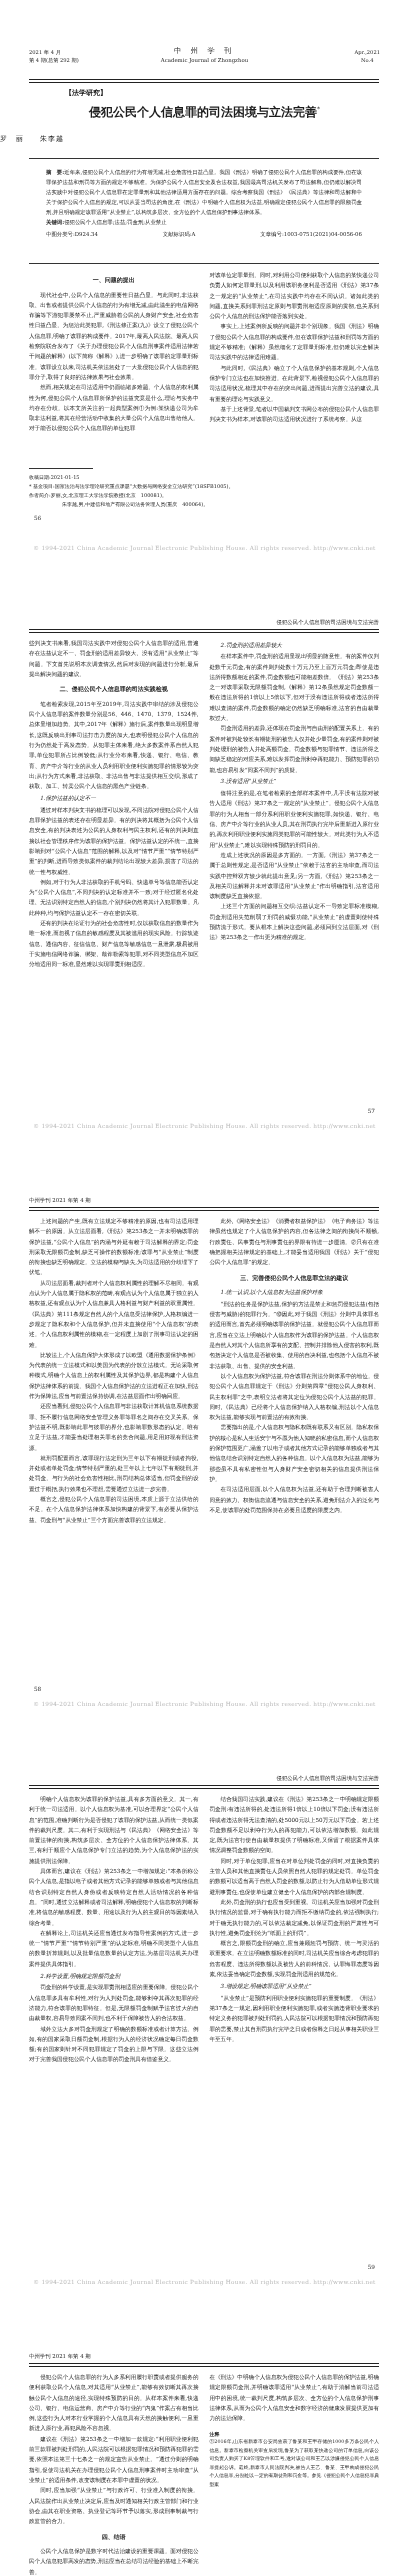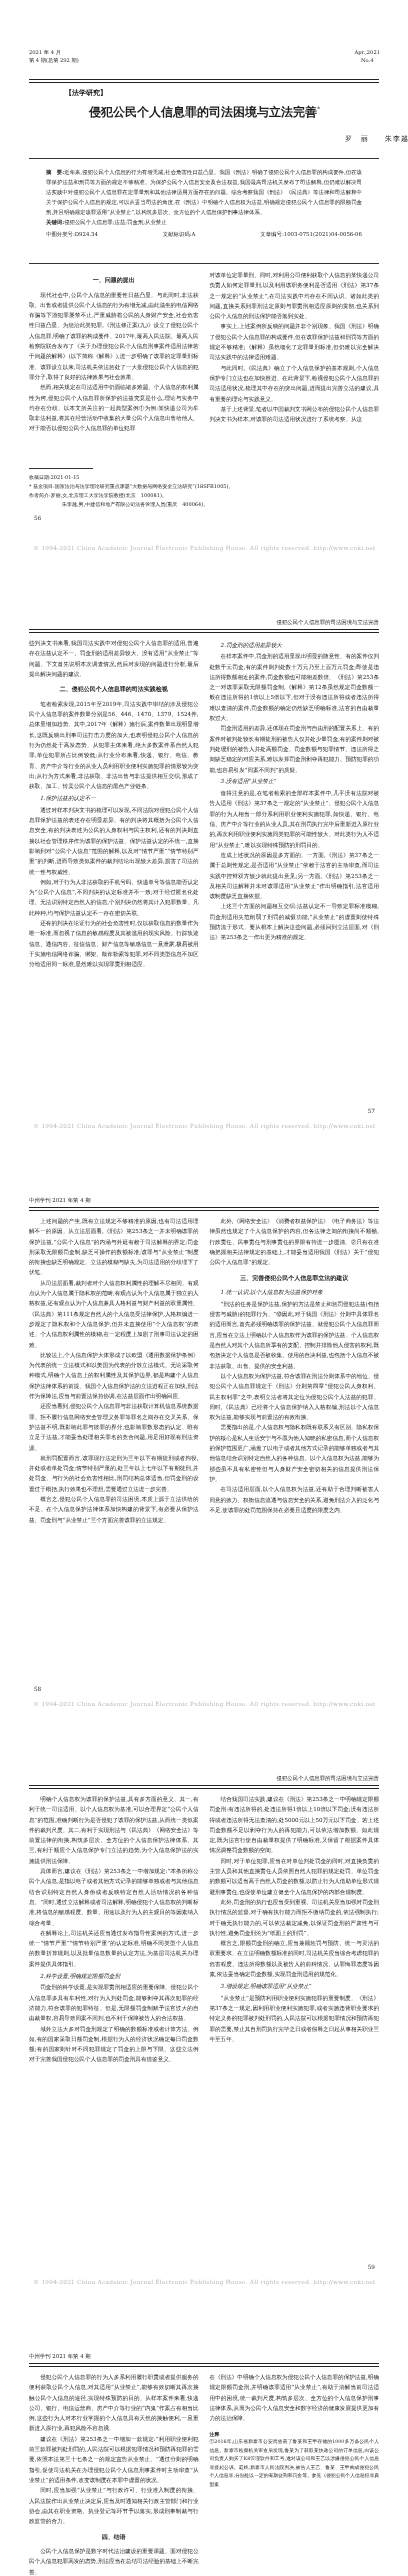--- a/index.html
+++ b/index.html
@@ -9,21 +9,21 @@
   .jh-left{position:absolute;left:29px;top:48px;font-size:5.2px;line-height:8.2px;}
   .jh-center{position:absolute;left:0;top:46px;width:100%;text-align:center;}
   .jh-cn{font-size:7.2px;letter-spacing:3.6px;}
   .jh-en{font-size:5.4px;margin-top:1px;}
   .jh-right{position:absolute;right:29px;top:48px;text-align:center;font-size:5.2px;line-height:8.2px;}
   .rule-double{position:absolute;left:29px;width:350px;height:1.5px;border-top:0.5px solid #222;border-bottom:0.5px solid #222;}
   .rd1{top:79px;}
   .field-tag{position:absolute;left:29px;top:88px;font-family:"DejaVu Sans","Liberation Sans",sans-serif;font-weight:700;font-size:7px;margin-left:36px;}
   .art-title{position:absolute;left:0;top:104px;width:100%;text-align:center;font-family:"DejaVu Sans","Liberation Sans",sans-serif;font-weight:700;font-size:12px;}
   .art-title sup{font-size:6.2px;font-family:"DejaVu Serif",serif;font-weight:400;}
-  .authors{position:absolute;left:0;top:134px;width:100%;text-align:right;font-size:7px;letter-spacing:1px;}
+  .authors{position:absolute;left:0;top:134px;width:100%;text-align:left;font-size:7px;letter-spacing:1px;}
   .rule-thin{position:absolute;left:29px;width:350px;border-top:0.5px solid #333;}
   .rt1{top:158px;} .rt2{top:263px;}
   .meta-block{position:absolute;left:46px;top:167px;width:316px;font-size:5.4px;line-height:10px;text-align:justify;}
   .meta-block p{margin:0;}
   .meta-row{display:flex;justify-content:space-between;margin-top:1.5px;}
   .blabel{font-weight:700;}
   
   .cols{position:absolute;left:29px;width:350px;display:flex;gap:10.8px;}
   .cols-p1{top:270px;height:195px;}
   .cols-full{top:60px;height:468px;}
@@ -48,20 +48,24 @@
   .rh-right{text-align:right;} .rh-left{text-align:left;}
   .rd-body{top:51px;}
 </style>
 </head>
 <body>
 
 <div class="page">
   <div class="jh-left">
     <div>2021 年 4 月</div>
     <div>第 4 期(总第 292 期)</div>
+  </div>
+  <div class="jh-center">
+    <div class="jh-cn">中 州 学 刊</div>
+    <div class="jh-en">Academic Journal of Zhongzhou</div>
   </div>
   <div class="jh-right">
     <div>Apr.,2021</div>
     <div>No.4</div>
   </div>
   <div class="rule-double rd1"></div>
   <div class="field-tag">【法学研究】</div>
   <div class="art-title"><span>侵犯公民个人信息罪的司法困境与立法完善</span><sup>*</sup></div>
   <div class="authors">罗　丽　　朱李越</div>
   <div class="rule-thin rt1"></div>

